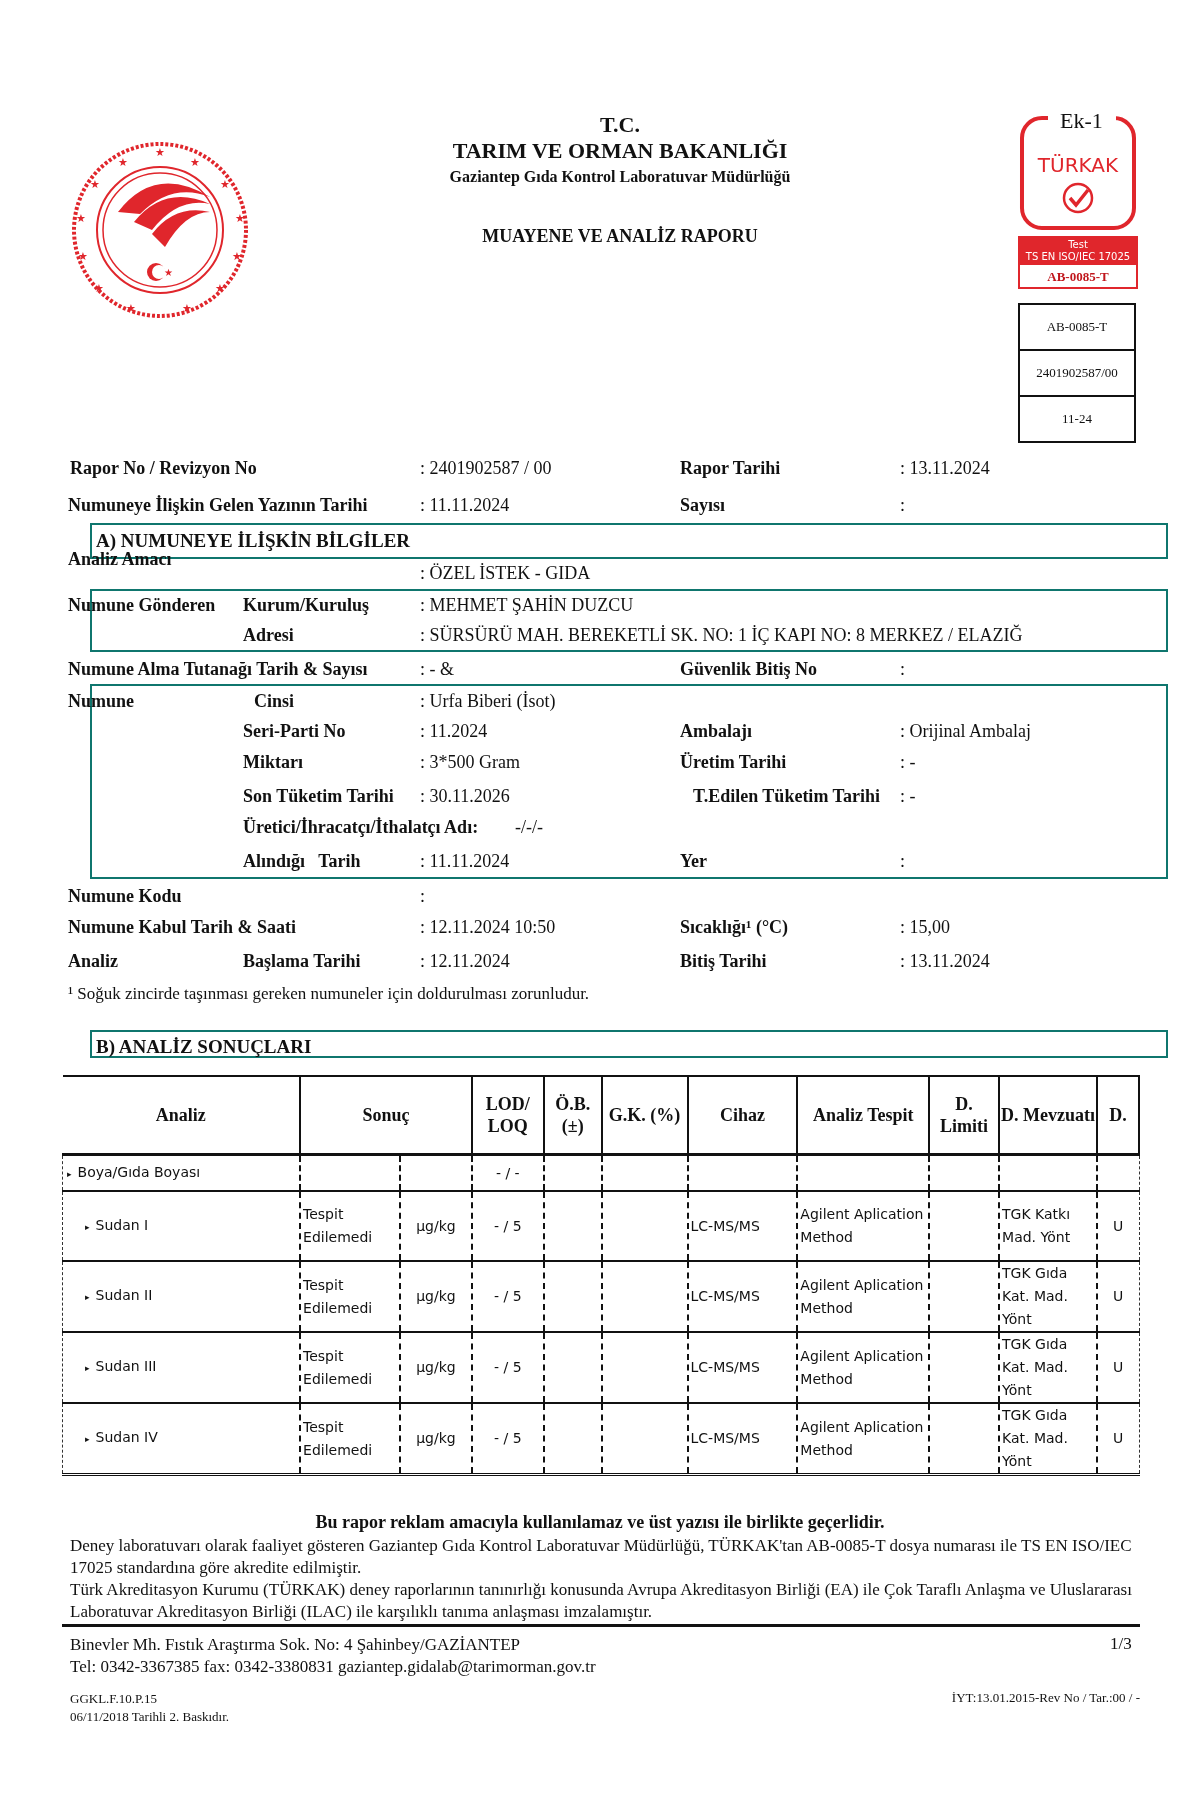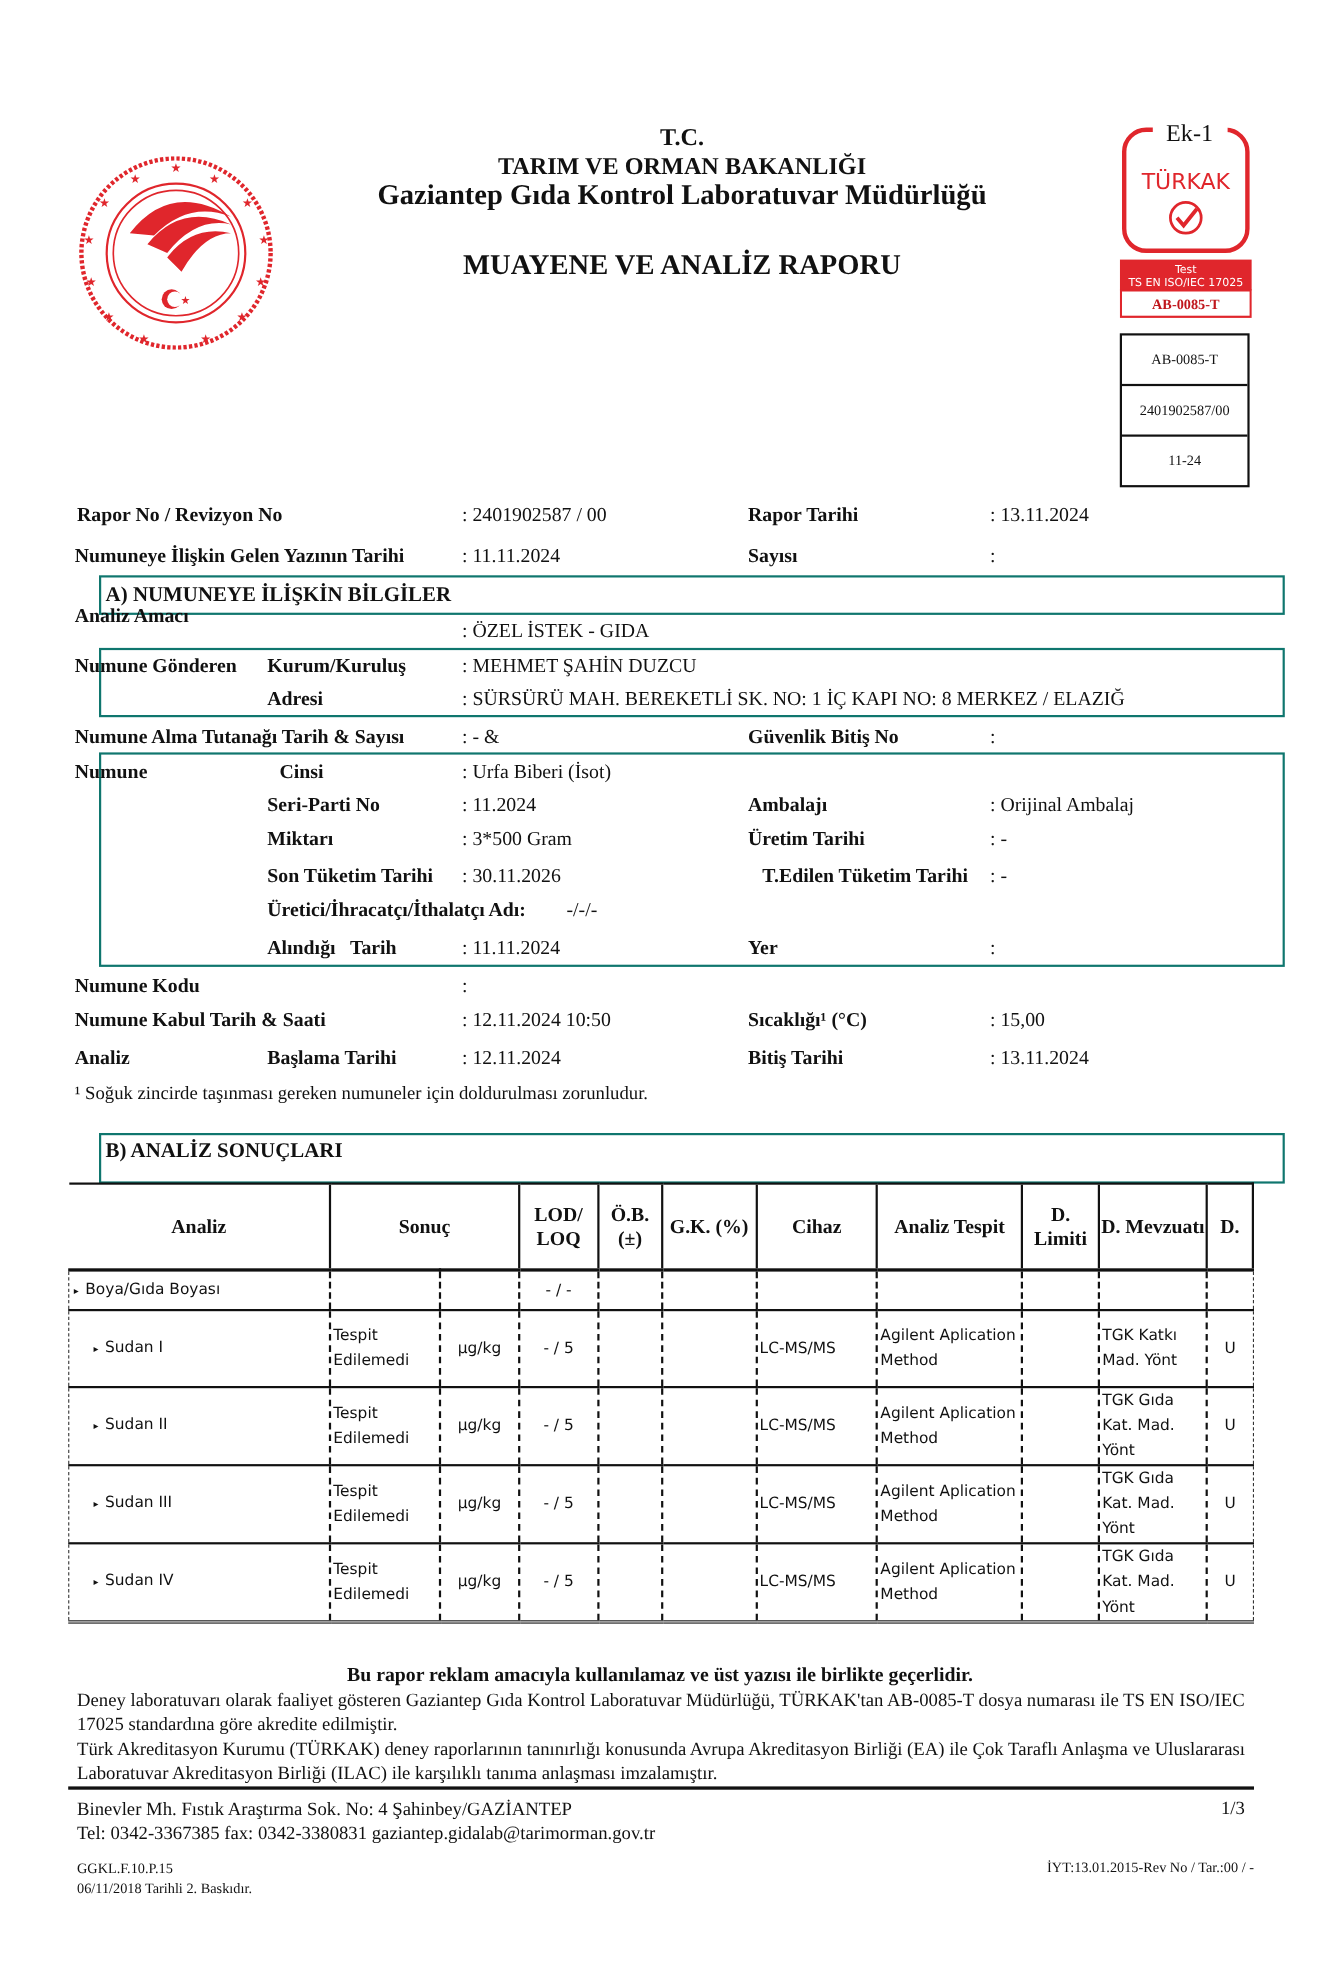--- a/index.html
+++ b/index.html
@@ -5,22 +5,22 @@
   html, body { margin:0; padding:0; background:#fff; }
   body { width:1200px; height:1800px; position:relative; overflow:hidden;
          font-family:"Liberation Serif", serif; color:#111; }
   .abs { position:absolute; }
 
   
   .logo { left:60px; top:142px; width:258px; height:176px; }
   .hdr { left:330px; top:112px; width:580px; text-align:center; font-weight:bold; }
   .hdr .l1 { font-size:22px; line-height:26px; }
   .hdr .l2 { font-size:22px; line-height:26px; }
-  .hdr .l3 { font-size:26px; line-height:26px; }
-  .hdr .title { font-size:26px; margin-top:36px; }
+  .hdr .l3 { font-size:16px; line-height:26px; }
+  .hdr .title { font-size:18px; margin-top:36px; }
 
   .ek1 { left:1060px; top:108px; font-size:22px; }
   .turkak { left:1018px; top:112px; width:120px; height:178px; }
   .codebox { left:1018px; top:303px; width:114px; border:2px solid #111; }
   .codebox div { height:44px; line-height:44px; text-align:center; font-size:13px;
                  border-bottom:2px solid #111; }
   .codebox div:last-child { border-bottom:none; }
 
   
   .row { position:absolute; font-size:18px; line-height:22px; white-space:nowrap; }
@@ -180,21 +180,21 @@
 <div class="row" style="left:900px;top:916px;">: 15,00</div>
 
 <div class="row b" style="left:68px;top:950px;">Analiz</div>
 <div class="row b" style="left:243px;top:950px;">Başlama Tarihi</div>
 <div class="row" style="left:420px;top:950px;">: 12.11.2024</div>
 <div class="row b" style="left:680px;top:950px;">Bitiş Tarihi</div>
 <div class="row" style="left:900px;top:950px;">: 13.11.2024</div>
 
 <div class="row" style="left:68px;top:983px;font-size:17px;">¹ Soğuk zincirde taşınması gereken numuneler için doldurulması zorunludur.</div>
 
-<div class="box" style="left:62px;top:1030px;width:1078px;height:46px;">
+<div class="box" style="left:62px;top:1030px;width:1078px;height:28px;">
   <div class="row sect" style="left:4px;top:4px;">B) ANALİZ SONUÇLARI</div>
 </div>
 
 <table class="tbl">
   <colgroup>
     <col style="width:238px">
       <col style="width:100px">
       <col style="width:72px">
       <col style="width:72px">
       <col style="width:58px">

